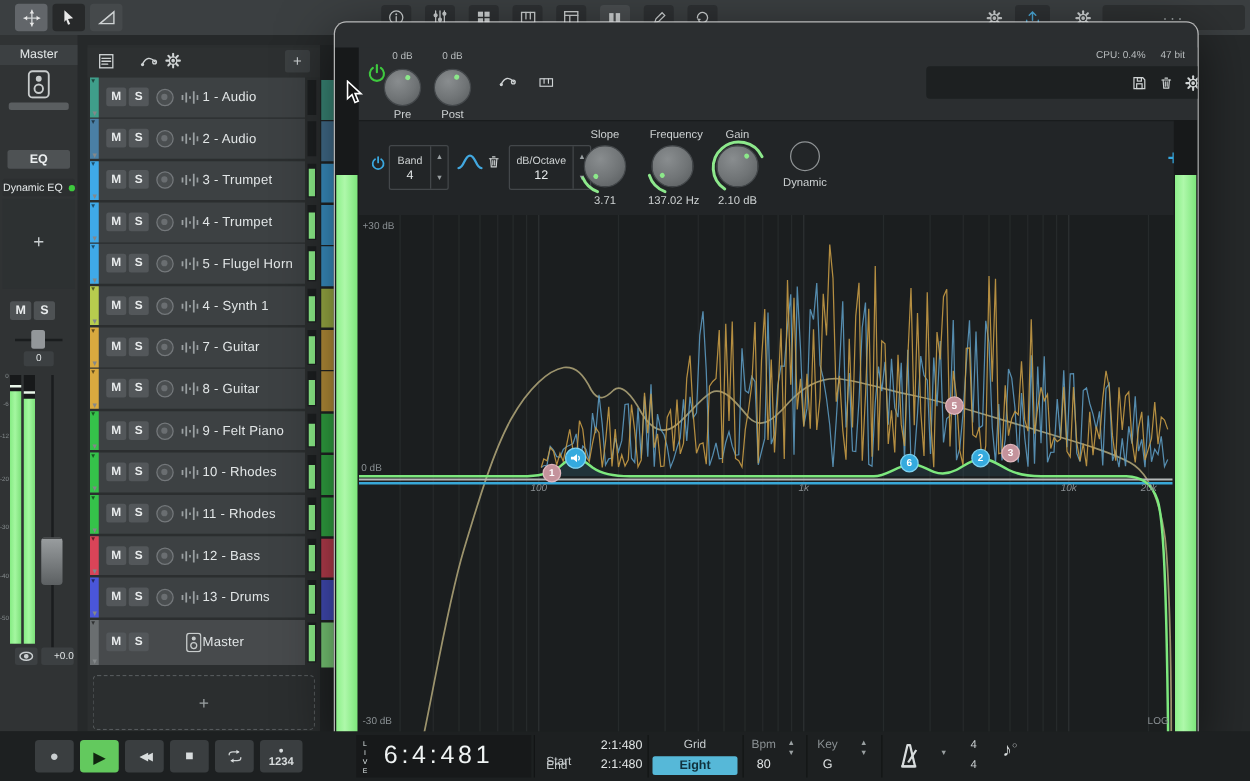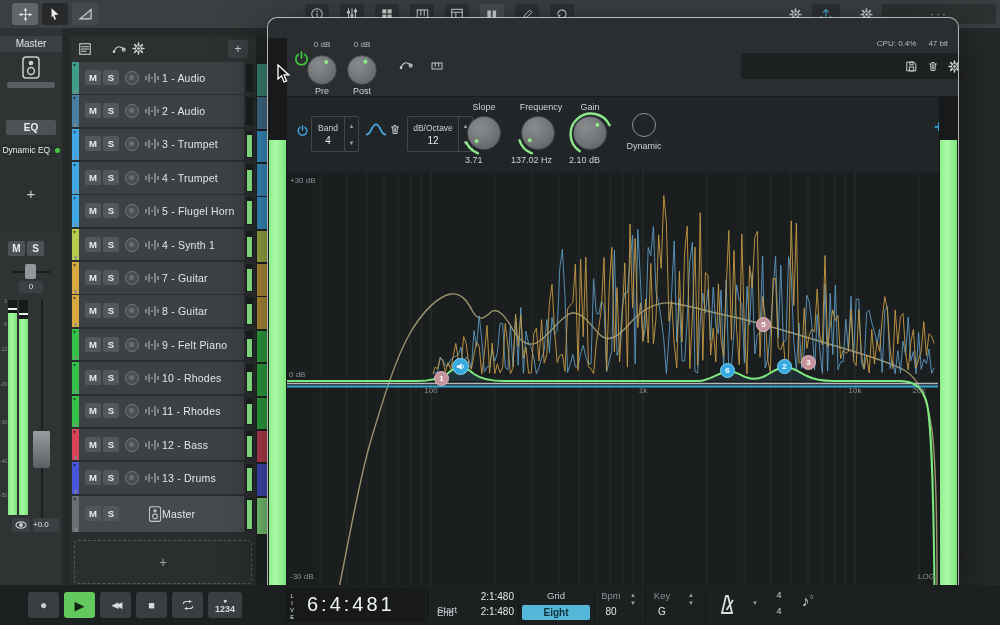--- a/index.html
+++ b/index.html
@@ -64,33 +64,33 @@
   #ptitle-text{width:690px;text-align:center;font-size:11px;font-weight:bold;color:#2d2d2d;line-height:20px;}
   #p-toolbar{position:absolute;left:19px;top:20px;width:671px;height:58px;background:#2b2e30;}
   #p-bandrow{position:absolute;left:19px;top:78px;width:652px;height:76px;background:#222527;
     border-top:1px solid #191c1d;}
   #p-lmeter{position:absolute;left:0;top:20px;width:19px;height:552px;background:#17191a;}
   #p-rmeter{position:absolute;left:671px;top:78px;width:19px;height:494px;background:#17191a;}
   .pm-fill{position:absolute;left:1px;right:1px;bottom:0;
     background:linear-gradient(90deg,#8ef08b,#aef8aa 40%,#7de67b);}
   #p-graph{position:absolute;left:19px;top:154px;width:652px;height:418px;background:#1b1e1f;overflow:hidden;}
   .glabel{position:absolute;font-size:8px;color:#8a9093;}
-  .freq-label{position:absolute;font-size:8px;color:#8a9093;width:26px;text-align:center;}
+  .freq-label{position:absolute;font-size:8px;color:#8a9093;width:26px;text-align:center;font-style:italic;}
   .eq-node{position:absolute;width:15px;height:15px;border-radius:50%;box-sizing:border-box;
     font-size:8px;font-weight:bold;color:#fff;display:flex;align-items:center;justify-content:center;z-index:3;}
   .node-pink{background:#c4939c;border:1px solid #e0b7be;}
   .node-blue{background:#35aade;border:1px solid #7fd2f0;}
   .knob{position:absolute;border-radius:50%;box-sizing:border-box;border:1px solid #43474a;
     background:radial-gradient(circle at 38% 32%,#898d8f,#707476 55%,#565a5c);}
   .dot-arm{position:absolute;left:0;top:0;right:0;bottom:0;}
   .dot-arm::after{content:'';position:absolute;top:3px;left:50%;width:4px;height:4px;margin-left:-2px;
     border-radius:50%;background:#8ce88a;}
   .knob-arc{position:absolute;left:-6px;top:-6px;pointer-events:none;}
   .klabel{position:absolute;font-size:9px;color:#ced2d3;text-align:center;}
-  .kvalue{position:absolute;font-size:9px;color:#ced2d3;text-align:left;}
+  .kvalue{position:absolute;font-size:9px;color:#ced2d3;text-align:center;}
   .spinbox{position:absolute;border:1px solid #43474a;border-radius:2px;display:flex;box-sizing:border-box;}
   .spin-main{flex:1;display:flex;flex-direction:column;align-items:center;justify-content:center;}
   .spin-label{font-size:8.5px;color:#ced2d3;}
   .spin-value{font-size:10px;color:#e6eaeb;margin-top:2px;}
   .spin-arrows{width:13px;border-left:1px solid #43474a;display:flex;flex-direction:column;
     align-items:center;justify-content:space-around;font-size:6px;color:#9aa0a2;}
   #preset-box{position:absolute;left:454px;top:15px;width:228px;height:26px;background:#1d2021;border-radius:3px;
     display:flex;align-items:center;justify-content:flex-end;gap:9px;padding-right:8px;box-sizing:border-box;}
   #cpu-strip{position:absolute;right:10px;top:1px;font-size:8px;color:#b8bcbe;display:flex;gap:12px;}
   
@@ -286,21 +286,21 @@
     <div class="abs" style="left:12px;top:490px;width:18px;height:14px;background:#3c4042;border-radius:2px;
          display:flex;align-items:center;justify-content:center">
       <span class="ico">
           <svg width="12" height="8" viewBox="0 0 12 8" fill="none" stroke="#c9ced0" stroke-width="1.2">
             <ellipse cx="6" cy="4" rx="5" ry="3.2"></ellipse>
             <circle cx="6" cy="4" r="1.3" fill="#c9ced0"></circle>
           </svg>
         </span>
       </div>
     <div class="abs" style="left:33px;top:490px;width:26px;height:14px;background:#3c4042;border-radius:2px;
-         font-size:8px;text-align:left;line-height:14px;color:#dfe3e4">+0.0</div>
+         font-size:8px;text-align:right;line-height:14px;color:#dfe3e4">+0.0</div>
   </div>
 
   <div id="track-panel">
     <div id="track-header">
       <span class="ico abs" style="left:8px;top:4px">
           <svg width="14" height="14" viewBox="0 0 24 24" fill="none" stroke="#cfd3d4" stroke-width="1.8" stroke-linecap="round">
             <rect x="3" y="3" width="18" height="18"></rect>
             <path d="M6 8h12M6 12h12M6 16h8"></path>
           </svg>
         </span>

